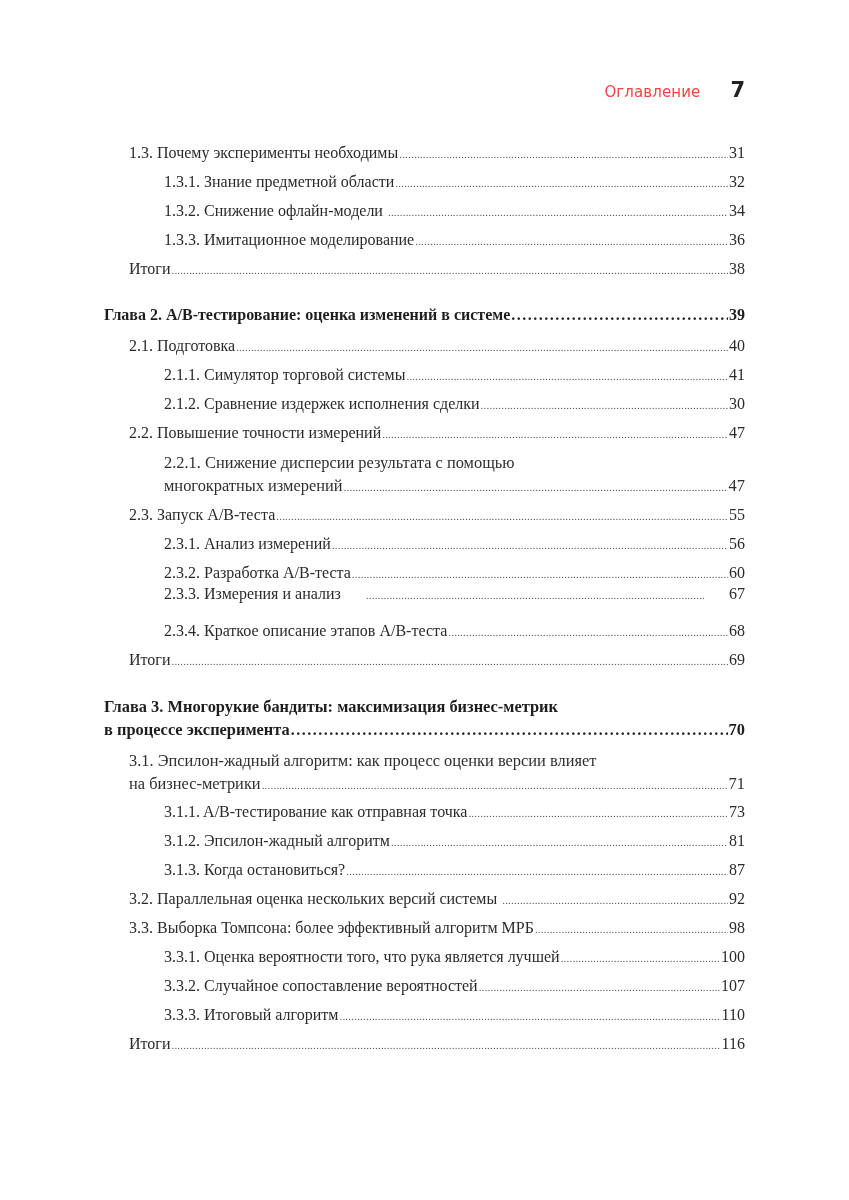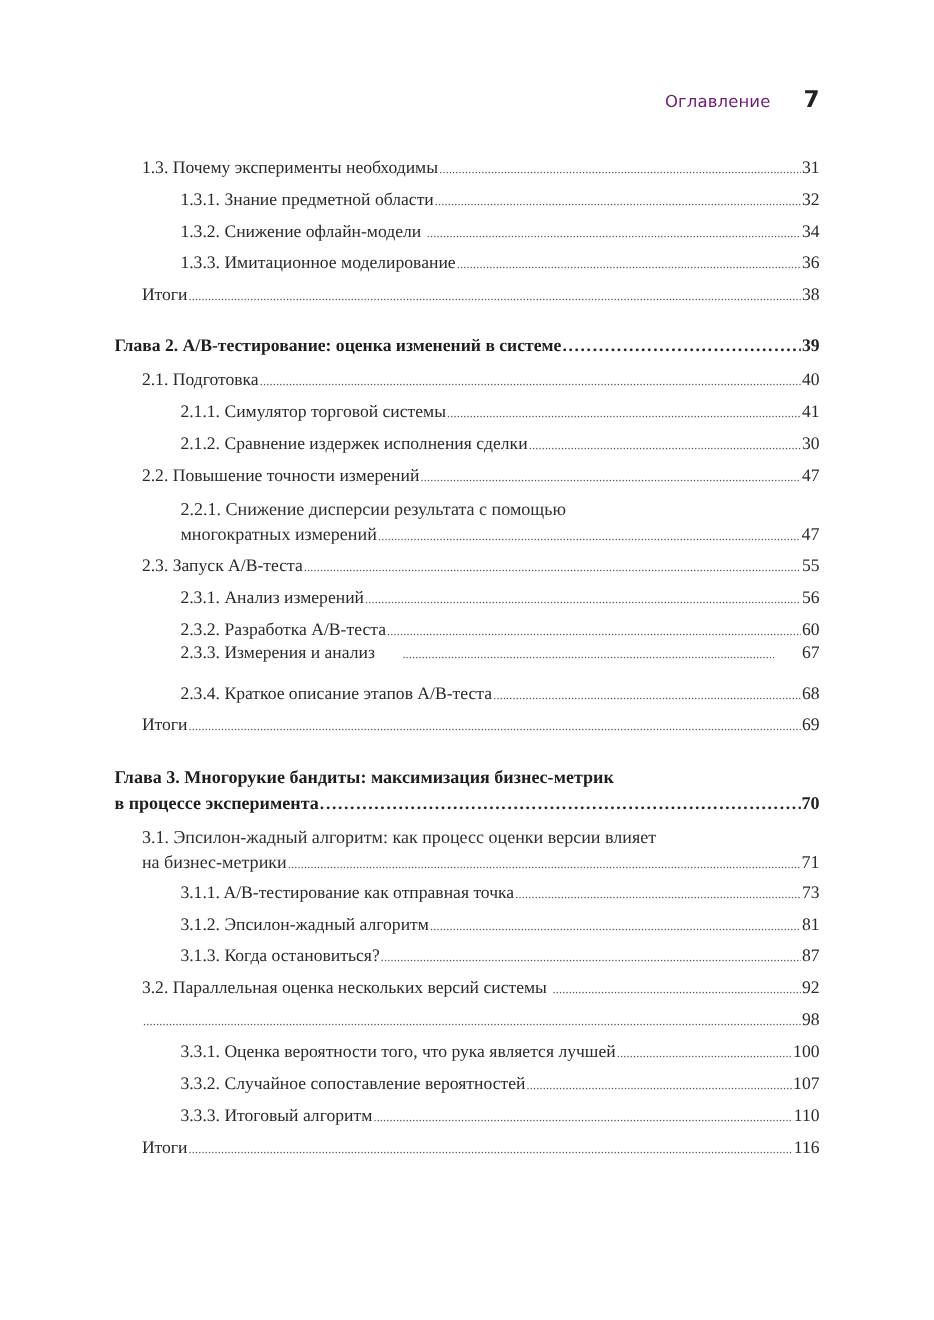--- a/index.html
+++ b/index.html
@@ -1,18 +1,18 @@
 <!DOCTYPE html>
 <html><head>
 <meta charset="utf-8">
 <style>
   html, body { margin: 0; padding: 0; background: #ffffff; }
   body { width: 849px; height: 1200px; position: relative; overflow: hidden; color: #2a2a2a; }
   .header { position: absolute; top: 78px; right: 104px; display: flex; align-items: baseline; gap: 30px; }
-  .header-title { font-family: "DejaVu Sans", sans-serif; font-size: 15px; color: #701a75; letter-spacing: 0.1px; }
+  .header-title { font-family: "DejaVu Sans", sans-serif; font-size: 15px; color: #ef4444; letter-spacing: 0.1px; }
   .header-page { font-family: "DejaVu Sans", sans-serif; font-size: 21px; font-weight: bold; color: #222; }
   .toc { position: absolute; left: 0; top: 0; width: 849px; }
   .entry { position: absolute; left: 0; width: 849px; font-family: "Liberation Serif", serif; font-size: 16.4px; color: #2e2e2e; }
   .line { position: absolute; display: flex; align-items: baseline; white-space: nowrap; }
   .line .t { flex: 0 0 auto; }
   .line .dots { flex: 1 1 auto; overflow: hidden; color: #555; margin: 0 1px; letter-spacing: 0.2px; font-size: 11px; }
   .line .dots::after { content: "............................................................................................................................................................................................................................................................"; }
   .line .p { flex: 0 0 auto; text-align: left; }
   .bold { font-weight: bold; color: #1e1e1e; }
   .bold .dots { font-size: 16px; letter-spacing: 1.5px; color: #222; }
@@ -148,20 +148,21 @@
     <span class="t">3.1.3. Когда остановиться?</span>
     <span class="dots"></span>
     <span class="p">87</span>
   </div>
   <div class="line" style="left:129px; right:104px; top:890px;">
     <span class="t" style="white-space:pre;">3.2. Параллельная оценка нескольких версий системы </span>
     <span class="dots"></span>
     <span class="p">92</span>
   </div>
   <div class="line" style="left:129px; right:104px; top:919px;">
+    <span class="t">3.3. Выборка Томпсона: более эффективный алгоритм МРБ</span>
     <span class="dots"></span>
     <span class="p">98</span>
   </div>
   <div class="line" style="left:164px; right:104px; top:948px;">
     <span class="t">3.3.1. Оценка вероятности того, что рука является лучшей</span>
     <span class="dots"></span>
     <span class="p">100</span>
   </div>
   <div class="line" style="left:164px; right:104px; top:977px;">
     <span class="t">3.3.2. Случайное сопоставление вероятностей</span>

